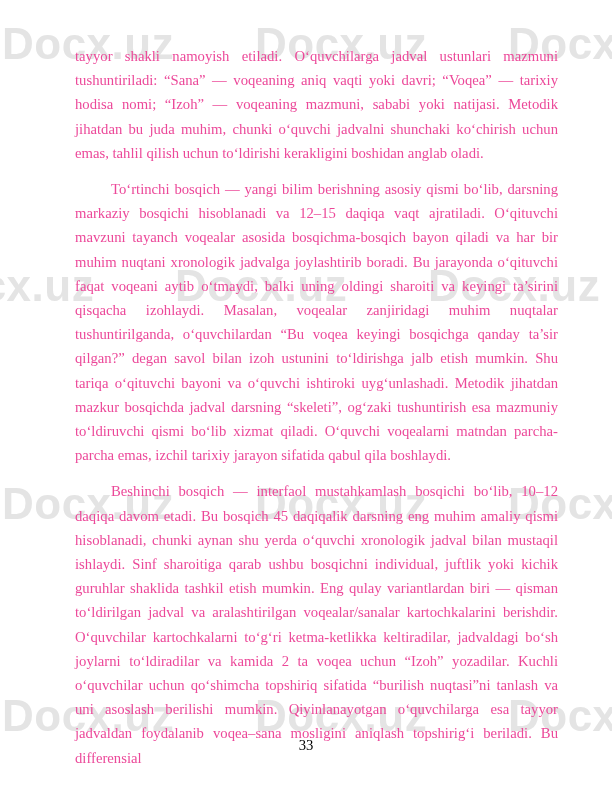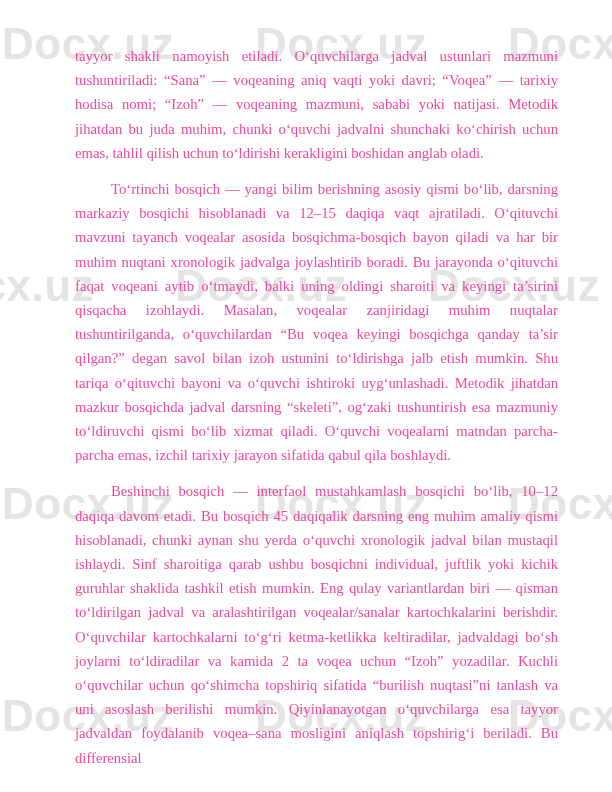--- a/index.html
+++ b/index.html
@@ -106,14 +106,15 @@
       <span>Docx.uz</span><span>Docx.uz</span><span>Docx.uz</span>
     </div>
   </div>
 
   <div class="content">
     <p class="body-par">tayyor shakli namoyish etiladi. O‘quvchilarga jadval ustunlari mazmuni tushuntiriladi: “Sana” — voqeaning aniq vaqti yoki davri; “Voqea” — tarixiy hodisa nomi; “Izoh” — voqeaning mazmuni, sababi yoki natijasi. Metodik jihatdan bu juda muhim, chunki o‘quvchi jadvalni shunchaki ko‘chirish uchun emas, tahlil qilish uchun to‘ldirishi kerakligini boshidan anglab oladi.</p>
     <p class="body-par indent gap">To‘rtinchi bosqich — yangi bilim berishning asosiy qismi bo‘lib, darsning markaziy bosqichi hisoblanadi va 12–15 daqiqa vaqt ajratiladi. O‘qituvchi mavzuni tayanch voqealar asosida bosqichma-bosqich bayon qiladi va har bir muhim nuqtani xronologik jadvalga joylashtirib boradi. Bu jarayonda o‘qituvchi faqat voqeani aytib o‘tmaydi, balki uning oldingi sharoiti va keyingi ta’sirini qisqacha izohlaydi. Masalan, voqealar zanjiridagi muhim nuqtalar tushuntirilganda, o‘quvchilardan “Bu voqea keyingi bosqichga qanday ta’sir qilgan?” degan savol bilan izoh ustunini to‘ldirishga jalb etish mumkin. Shu tariqa o‘qituvchi bayoni va o‘quvchi ishtiroki uyg‘unlashadi. Metodik jihatdan mazkur bosqichda jadval darsning “skeleti”, og‘zaki tushuntirish esa mazmuniy to‘ldiruvchi qismi bo‘lib xizmat qiladi. O‘quvchi voqealarni matndan parcha-parcha emas, izchil tarixiy jarayon sifatida qabul qila boshlaydi.</p>
     <p class="body-par indent gap">Beshinchi bosqich — interfaol mustahkamlash bosqichi bo‘lib, 10–12 daqiqa davom etadi. Bu bosqich 45 daqiqalik darsning eng muhim amaliy qismi hisoblanadi, chunki aynan shu yerda o‘quvchi xronologik jadval bilan mustaqil ishlaydi. Sinf sharoitiga qarab ushbu bosqichni individual, juftlik yoki kichik guruhlar shaklida tashkil etish mumkin. Eng qulay variantlardan biri — qisman to‘ldirilgan jadval va aralashtirilgan voqealar/sanalar kartochkalarini berishdir. O‘quvchilar kartochkalarni to‘g‘ri ketma-ketlikka keltiradilar, jadvaldagi bo‘sh joylarni to‘ldiradilar va kamida 2 ta voqea uchun “Izoh” yozadilar. Kuchli o‘quvchilar uchun qo‘shimcha topshiriq sifatida “burilish nuqtasi”ni tanlash va uni asoslash berilishi mumkin. Qiyinlanayotgan o‘quvchilarga esa tayyor jadvaldan foydalanib voqea–sana mosligini aniqlash topshirig‘i beriladi. Bu differensial</p>
   </div>
 
+  <div class="page-number">33</div>
 
 </div>
 
 </body></html>

